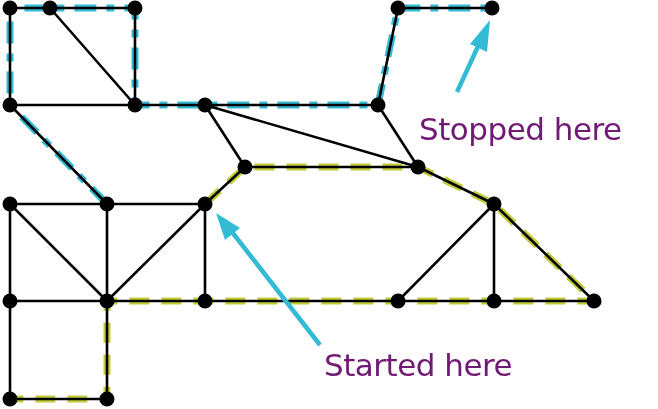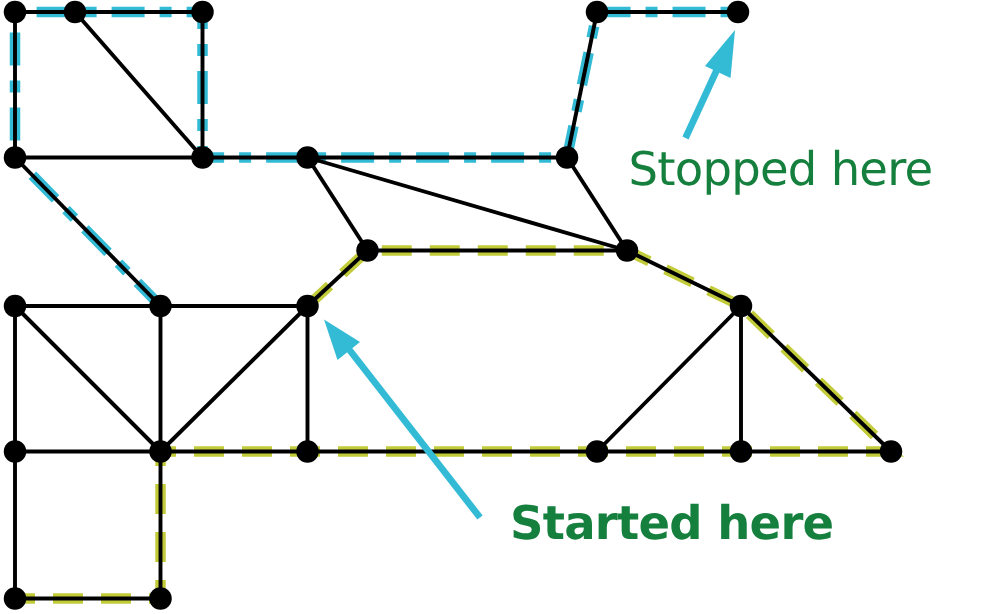--- a/index.html
+++ b/index.html
@@ -1,18 +1,18 @@
 <!DOCTYPE html>
 <html><head>
 <meta charset="utf-8">
 <style>
   html, body { margin:0; padding:0; background:#ffffff; }
   body { width:658px; height:409px; overflow:hidden; position:relative; font-family:"DejaVu Sans", sans-serif; }
   svg { position:absolute; left:0; top:0; }
-  .lbl { position:absolute; font-family:"DejaVu Sans", sans-serif; font-size:31px; color:#15803d; white-space:nowrap; letter-spacing:-0.5px; }
+  .lbl { position:absolute; font-family:"DejaVu Sans", sans-serif; font-size:31px; color:#701a75; white-space:nowrap; letter-spacing:-0.5px;margin-top:16px; }
 </style>
 </head>
 <body>
 
 <svg width="658" height="409" viewBox="0 0 658 409">
 
   <g fill="none" stroke="#33bbd6" stroke-width="7" stroke-dasharray="22,10,8,10">
     <polyline points="107,204 10,105 10,8 50,8 135,8 135,105 205,105 378,105 398,8 492,8"></polyline>
   </g>
 
@@ -88,13 +88,13 @@
     <line x1="457" y1="92" x2="480" y2="42" stroke="#33bbd6" stroke-width="4.5"></line>
     <polygon points="490,20 470,44 487,52" fill="#33bbd6"></polygon>
   </g>
   <g>
     <line x1="320" y1="345" x2="232" y2="232" stroke="#33bbd6" stroke-width="4.5"></line>
     <polygon points="216,213 225,240 240,228" fill="#33bbd6"></polygon>
   </g>
 </svg>
 
 <div class="lbl" style="left:419px; top:95px;">Stopped here</div>
-<div class="lbl" style="left:340px; top:331px;font-weight:bold;">Started here</div>
+<div class="lbl" style="left:324px; top:331px;">Started here</div>
 
 </body></html>

